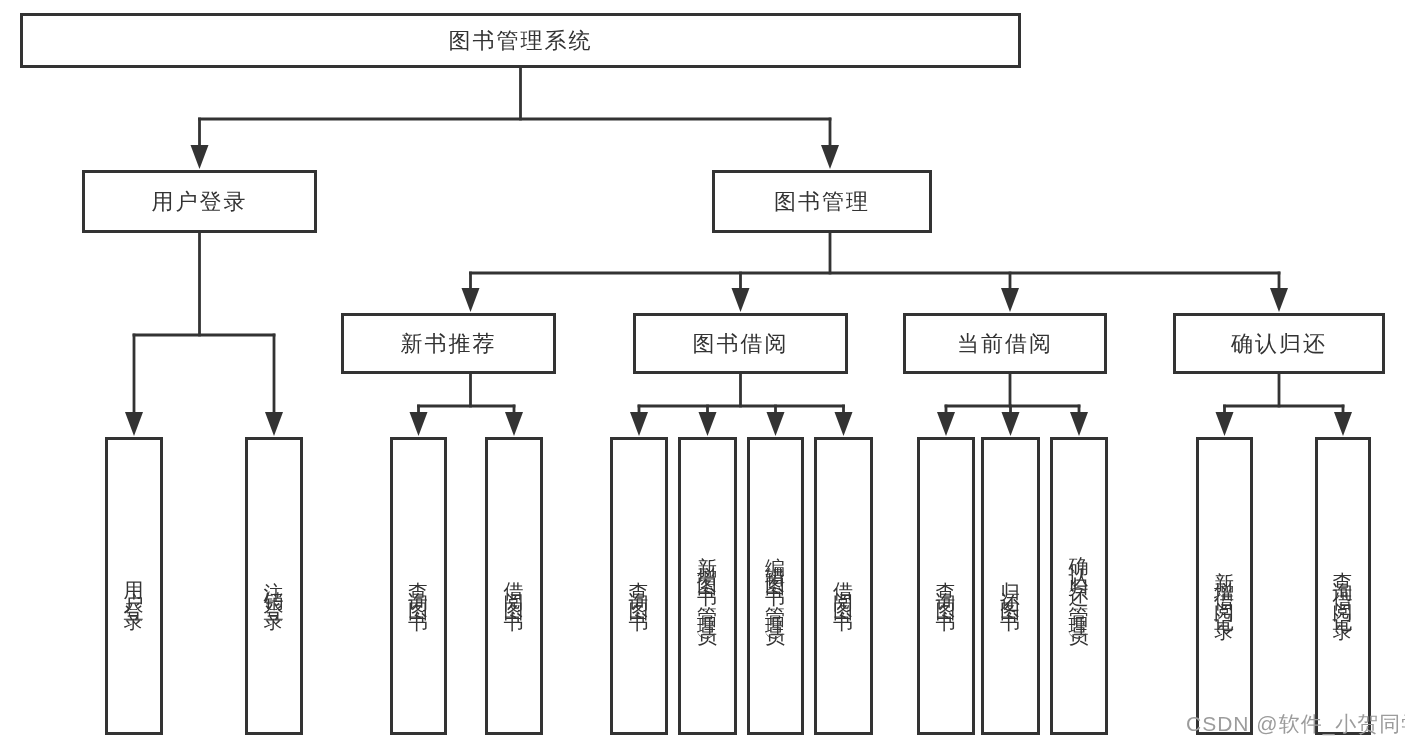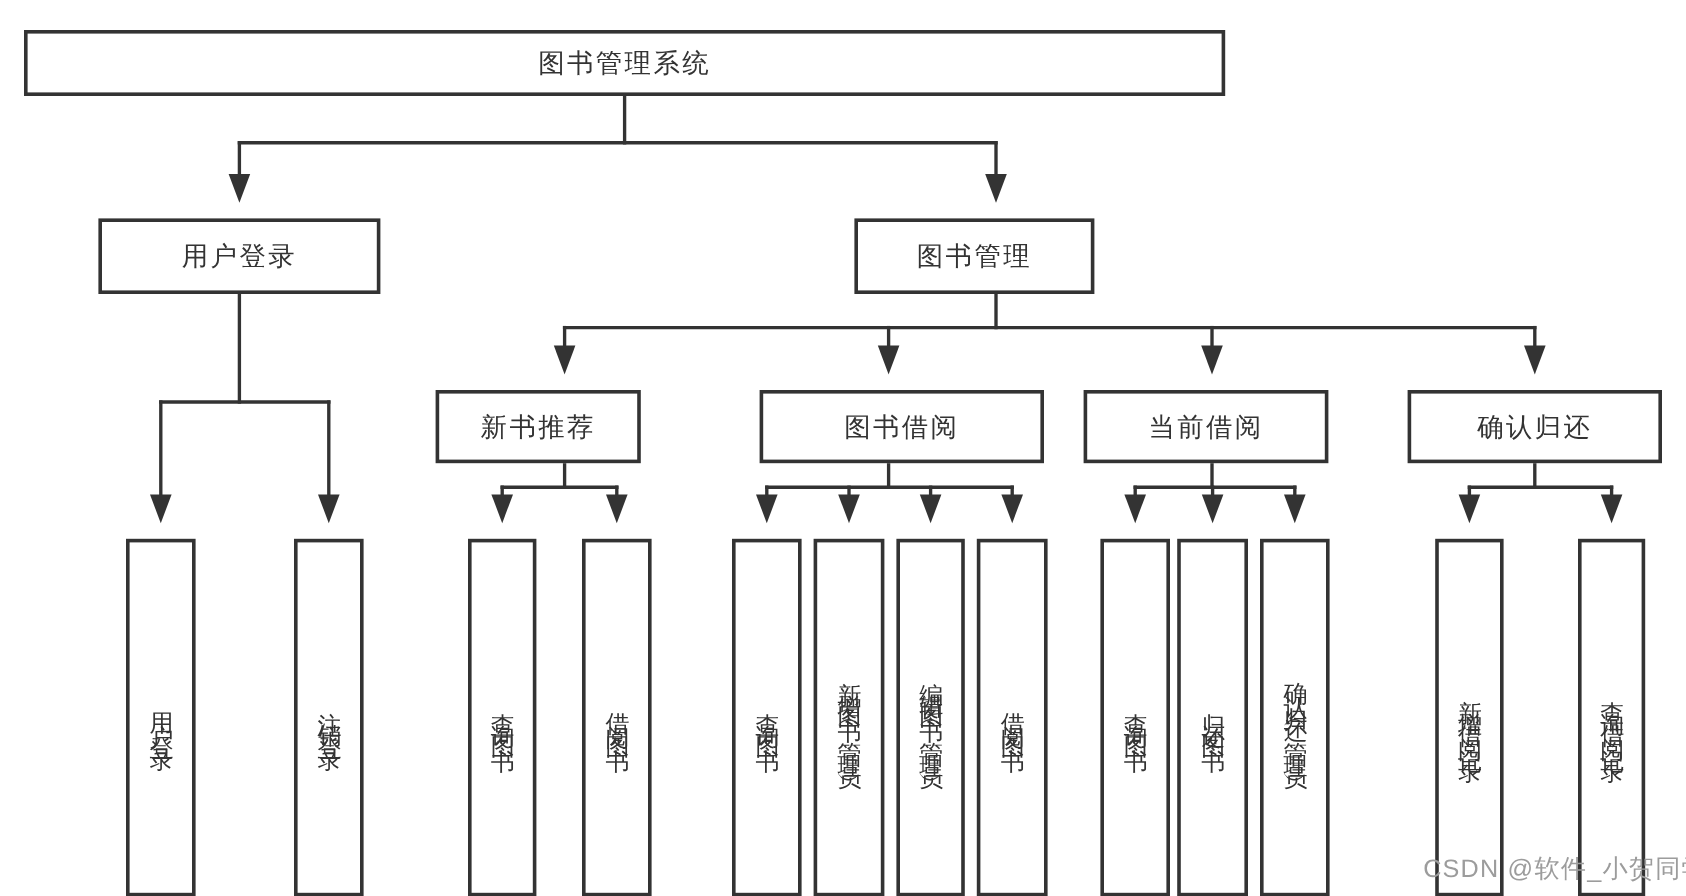--- a/index.html
+++ b/index.html
@@ -12,21 +12,20 @@
   }
   #edges { position:absolute; left:0; top:0; width:1405px; height:747px; }
   .node {
     position:absolute;
     background:#ffffff;
     border:3px solid #333333;
     box-sizing:border-box;
     display:flex;
     align-items:center;
     justify-content:center;
-    margin-top:12px;
   }
   .node .lbl {
     color:#333333;
     white-space:nowrap;
   }
   .node.h .lbl {
     font-size:22px;
     letter-spacing:2px;
   }
   .node.v .lbl {
@@ -104,27 +103,27 @@
       <polygon points="1334,412 1352,412 1343,436" fill="#333333"></polygon>
     </svg>
 
   <div id="watermark">CSDN @软件_小贺同学</div>
 <div class="node h" style="left: 20px; top: 13px; width: 1001px; height: 55px;">
       <span class="lbl">图书管理系统</span>
     </div>
     <div class="node h" style="left: 82px; top: 170px; width: 235px; height: 63px;">
       <span class="lbl">用户登录</span>
     </div>
-    <div class="node h" style="left: 712px; top: 170px; width: 200px; height: 63px; align-items: center;">
+    <div class="node h" style="left: 712px; top: 170px; width: 220px; height: 63px; align-items: center;">
       <span class="lbl">图书管理</span>
     </div>
-    <div class="node h" style="left: 363px; top: 313px; width: 171px; height: 61px;">
+    <div class="node h" style="left: 341px; top: 313px; width: 215px; height: 61px;">
       <span class="lbl">新书推荐</span>
     </div>
-    <div class="node h" style="left: 633px; top: 313px; width: 237px; height: 61px;">
+    <div class="node h" style="left: 633px; top: 313px; width: 215px; height: 61px;">
       <span class="lbl">图书借阅</span>
     </div>
     <div class="node h" style="left: 903px; top: 313px; width: 204px; height: 61px;">
       <span class="lbl">当前借阅</span>
     </div>
     <div class="node h" style="left: 1173px; top: 313px; width: 212px; height: 61px;">
       <span class="lbl">确认归还</span>
     </div>
     <div class="node v" style="left: 105px; top: 437px; width: 58px; height: 298px;">
       <span class="lbl">用户登录</span>

